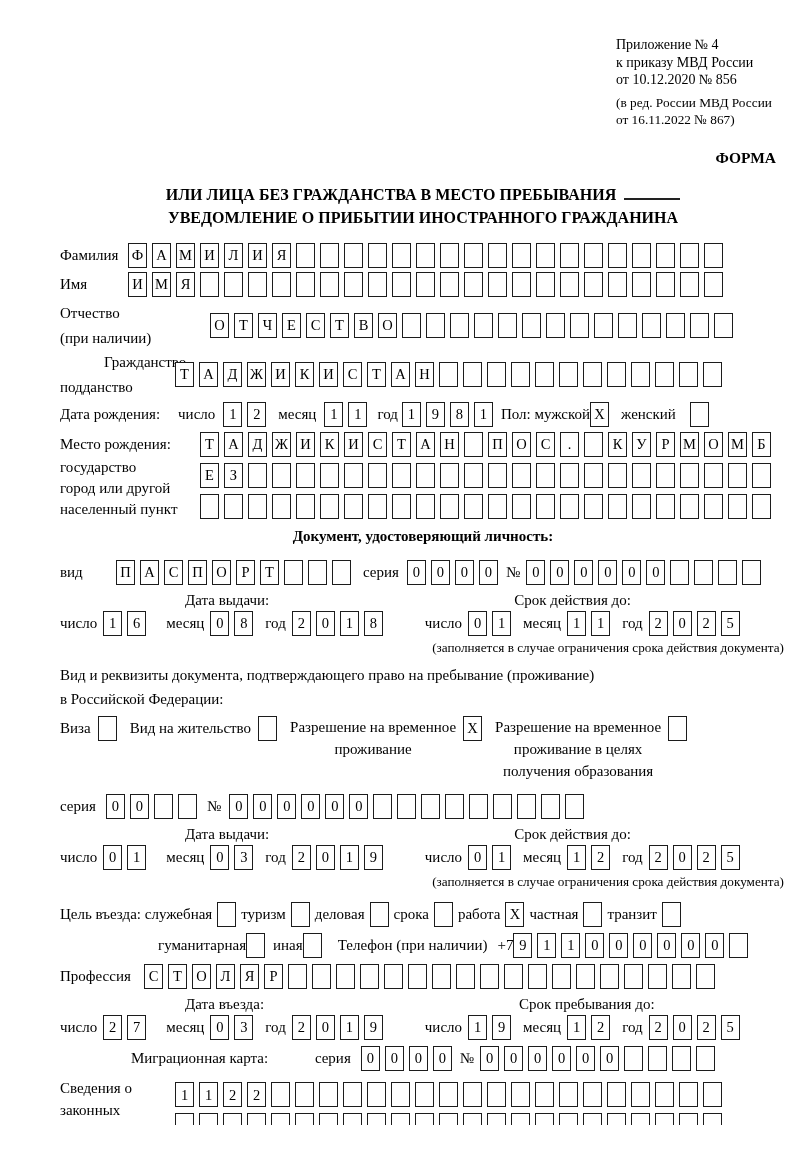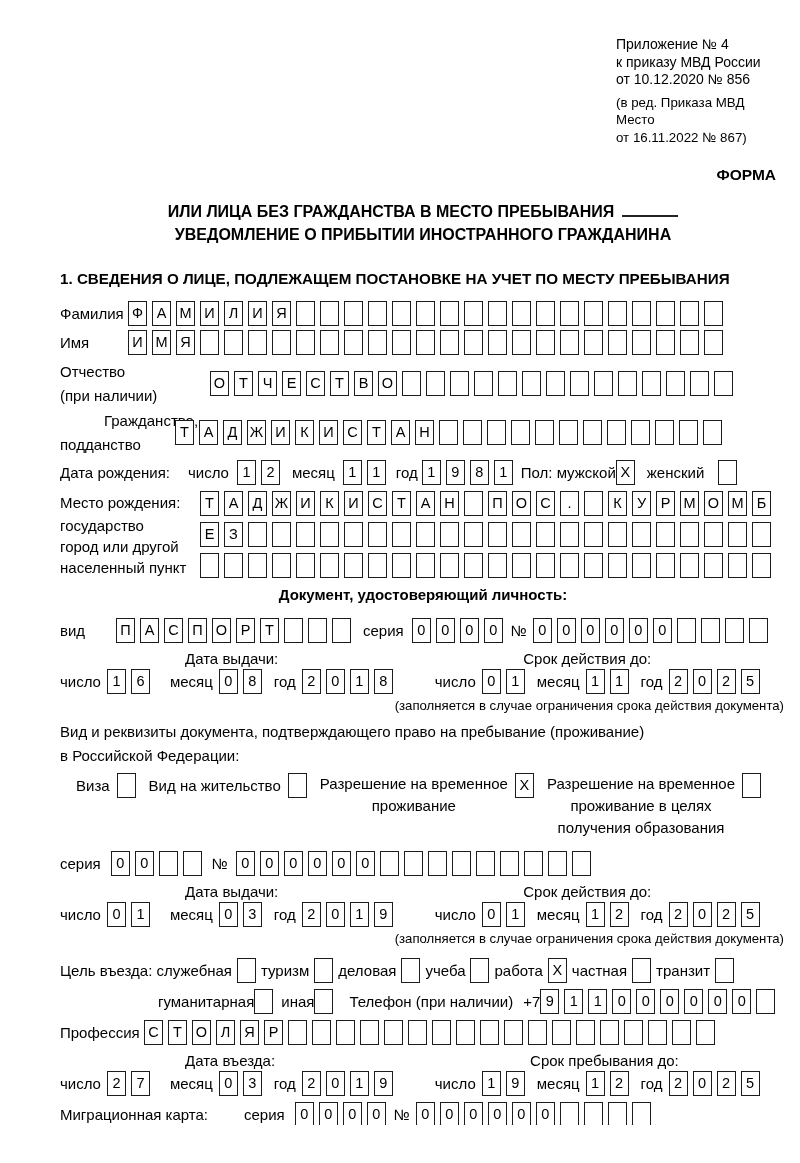--- a/index.html
+++ b/index.html
@@ -1,19 +1,19 @@
 <!DOCTYPE html>
 <html><head>
 <meta charset="utf-8">
 <style>
   * { box-sizing: border-box; }
   html, body { margin: 0; padding: 0; background: #ffffff; }
   .page {
     width: 800px; height: 1125px; background: #ffffff; color: #000;
-    font-family: Liberation Sans, sans-serif;
+    font-family: Liberation Serif, serif;
     font-size: 15px; padding: 36px 14px 4px 60px; overflow: hidden; position: relative;
   }
   
   .appendix { margin-left: 556px; font-size: 14px; line-height: 17.5px; }
   .appendix .ed { font-size: 13.3px; }
   .appendix .gap { margin-top: 5px; }
   .forma { text-align: right; padding-right: 10px; font-weight: bold; margin-top: 20px; font-size: 15.5px; }
 
   .title { text-align: center; font-weight: bold; margin-top: 16px; line-height: 23px; font-size: 16px; }
   .blank-underline { display: inline-block; width: 56px; border-bottom: 2px solid #222; height: 13px; margin-left: 8px; }
@@ -43,55 +43,54 @@
   .dates-head .h2 { margin-left: 245px; }
   .dates-row { display: flex; margin-top: 2px; }
   .dg { display: flex; align-items: flex-start; }
   .dg .lbl { margin-right: 6px; }
   .dg .cells { margin-right: 12px; }
   .dg-right { margin-left: 30px; }
   .note { font-size: 13.2px; text-align: right; margin-top: 4px; padding-right: 2px; }
 
   .plain { margin-top: 8px; line-height: 22px; }
 
-  .permits { display: flex; margin-top: 6px; gap: 13px; align-items: flex-start; margin-left: 16px; }
+  .permits { display: flex; margin-top: 6px; gap: 13px; align-items: flex-start; }
   .permit-item { display: flex; align-items: flex-start; gap: 7px; }
   .permit-stack { text-align: center; line-height: 22px; }
 
   .purpose-row { display: flex; align-items: center; margin-top: 12px; gap: 5px; }
   .purpose-row .lbl { line-height: 25px; }
   .human-row { display: flex; align-items: center; margin-top: 6px; margin-left: 98px; }
   .sp16 { display: inline-block; width: 16px; }
   .sp10 { display: inline-block; width: 10px; }
 
-  .mig-row { display: flex; align-items: flex-start; margin-top: 6px; }
+  .mig-row { display: flex; align-items: flex-start; margin-top: 6px; justify-content: center; }
 </style>
 </head>
 <body>
 
 <div class="page">
 
   <div class="appendix">
     <div>Приложение № 4</div>
     <div>к приказу МВД России</div>
     <div>от 10.12.2020 № 856</div>
-    <div class="ed gap">(в ред. Приказа МВД Место</div>
+    <div class="ed gap">(в ред. России МВД России</div>
     <div class="ed">от 16.11.2022 № 867)</div>
   </div>
 
   <div class="forma">ФОРМА</div>
 
   <div class="title">
     <div>
       <span>ИЛИ ЛИЦА БЕЗ ГРАЖДАНСТВА В МЕСТО ПРЕБЫВАНИЯ</span><span class="blank-underline"></span>
     </div>
     <div>УВЕДОМЛЕНИЕ О ПРИБЫТИИ ИНОСТРАННОГО ГРАЖДАНИНА</div>
   </div>
 
-  <div class="sec-heading">1. СВЕДЕНИЯ О ЛИЦЕ, ПОДЛЕЖАЩЕМ ПОСТАНОВКЕ НА УЧЕТ ПО МЕСТУ ПРЕБЫВАНИЯ</div>
 
   <div class="row" style="margin-top:14px;">
     <span class="lbl w68">Фамилия</span>
     <span class="cells">
         <span class="cell">Ф</span>
         <span class="cell">А</span>
         <span class="cell">М</span>
         <span class="cell">И</span>
         <span class="cell">Л</span>
         <span class="cell">И</span>
@@ -530,21 +529,21 @@
         <span class="cell"></span>
       </span>
     <span class="lbl">туризм</span>
     <span class="cells">
         <span class="cell"></span>
       </span>
     <span class="lbl">деловая</span>
     <span class="cells">
         <span class="cell"></span>
       </span>
-    <span class="lbl">учеба</span>
+    <span class="lbl">срока</span>
     <span class="cells">
         <span class="cell"></span>
       </span>
     <span class="lbl">работа</span>
     <span class="cells">
         <span class="cell">X</span>
       </span>
     <span class="lbl">частная</span>
     <span class="cells">
         <span class="cell"></span>

